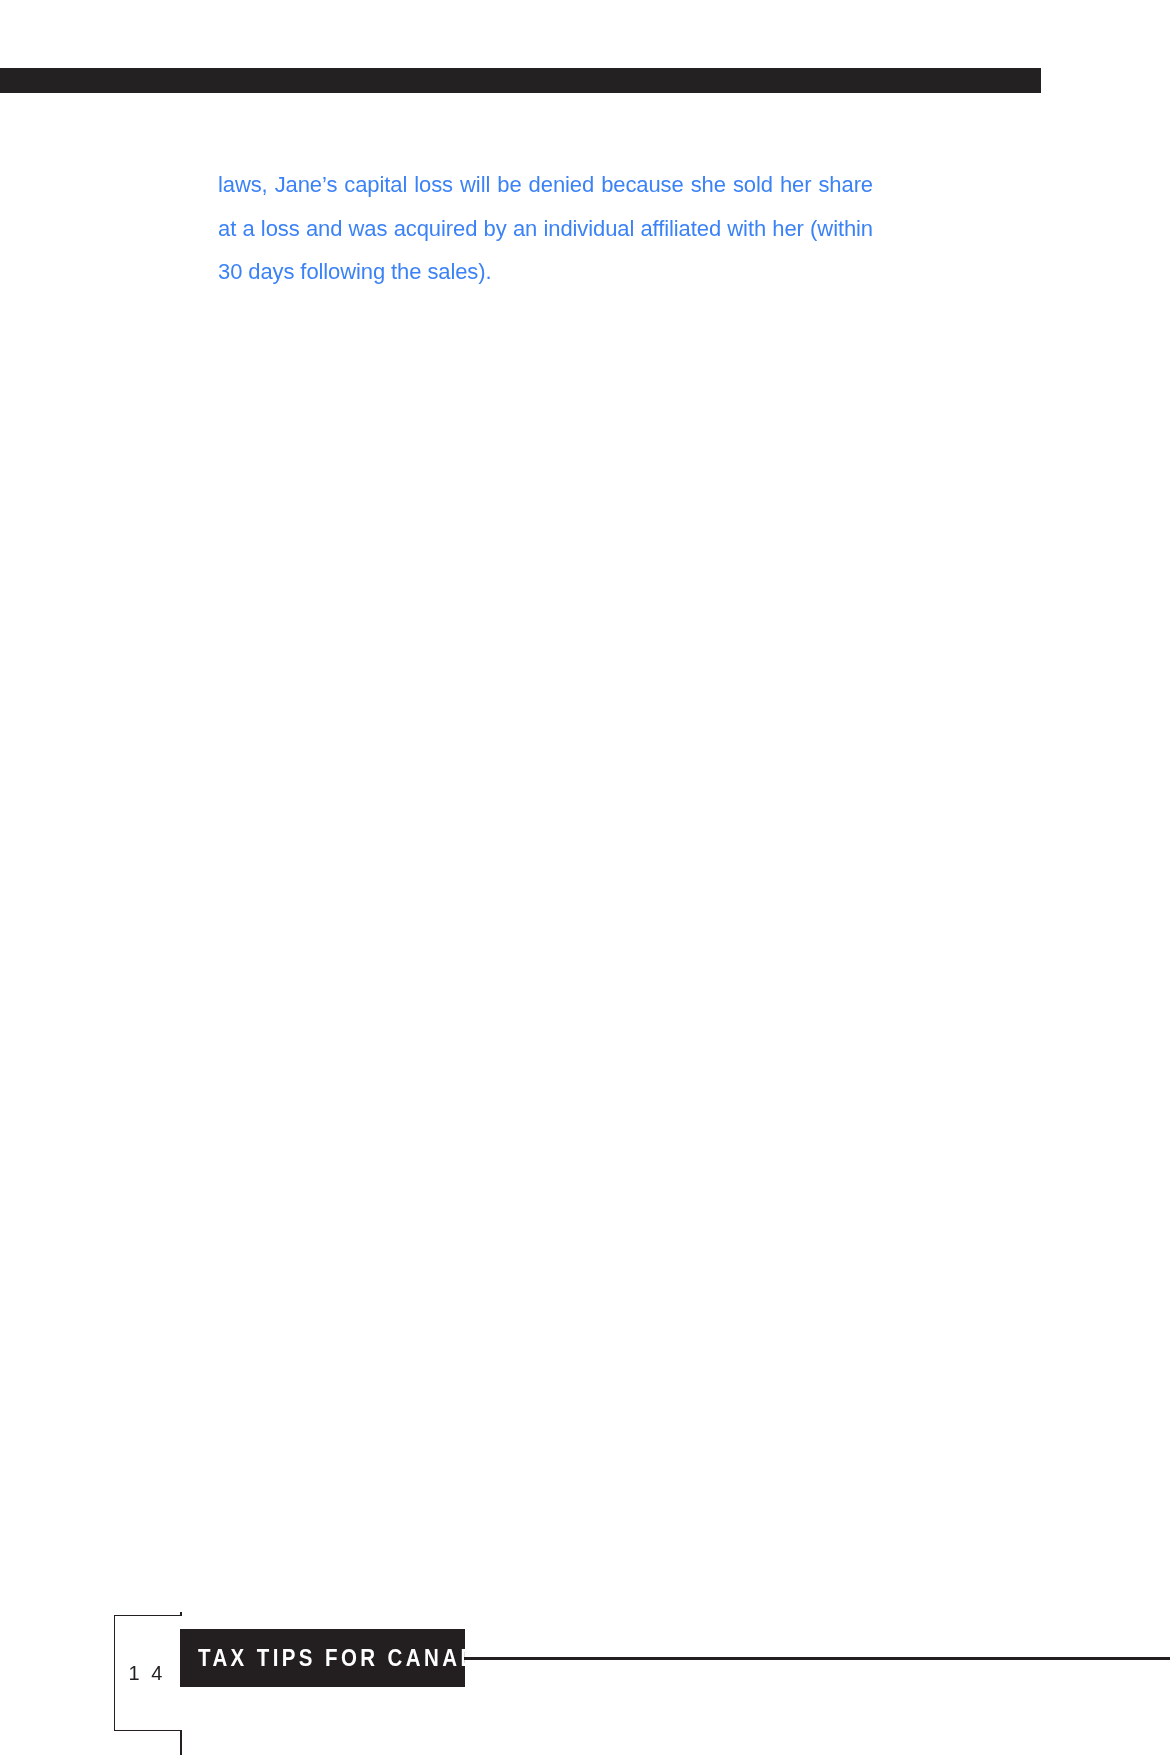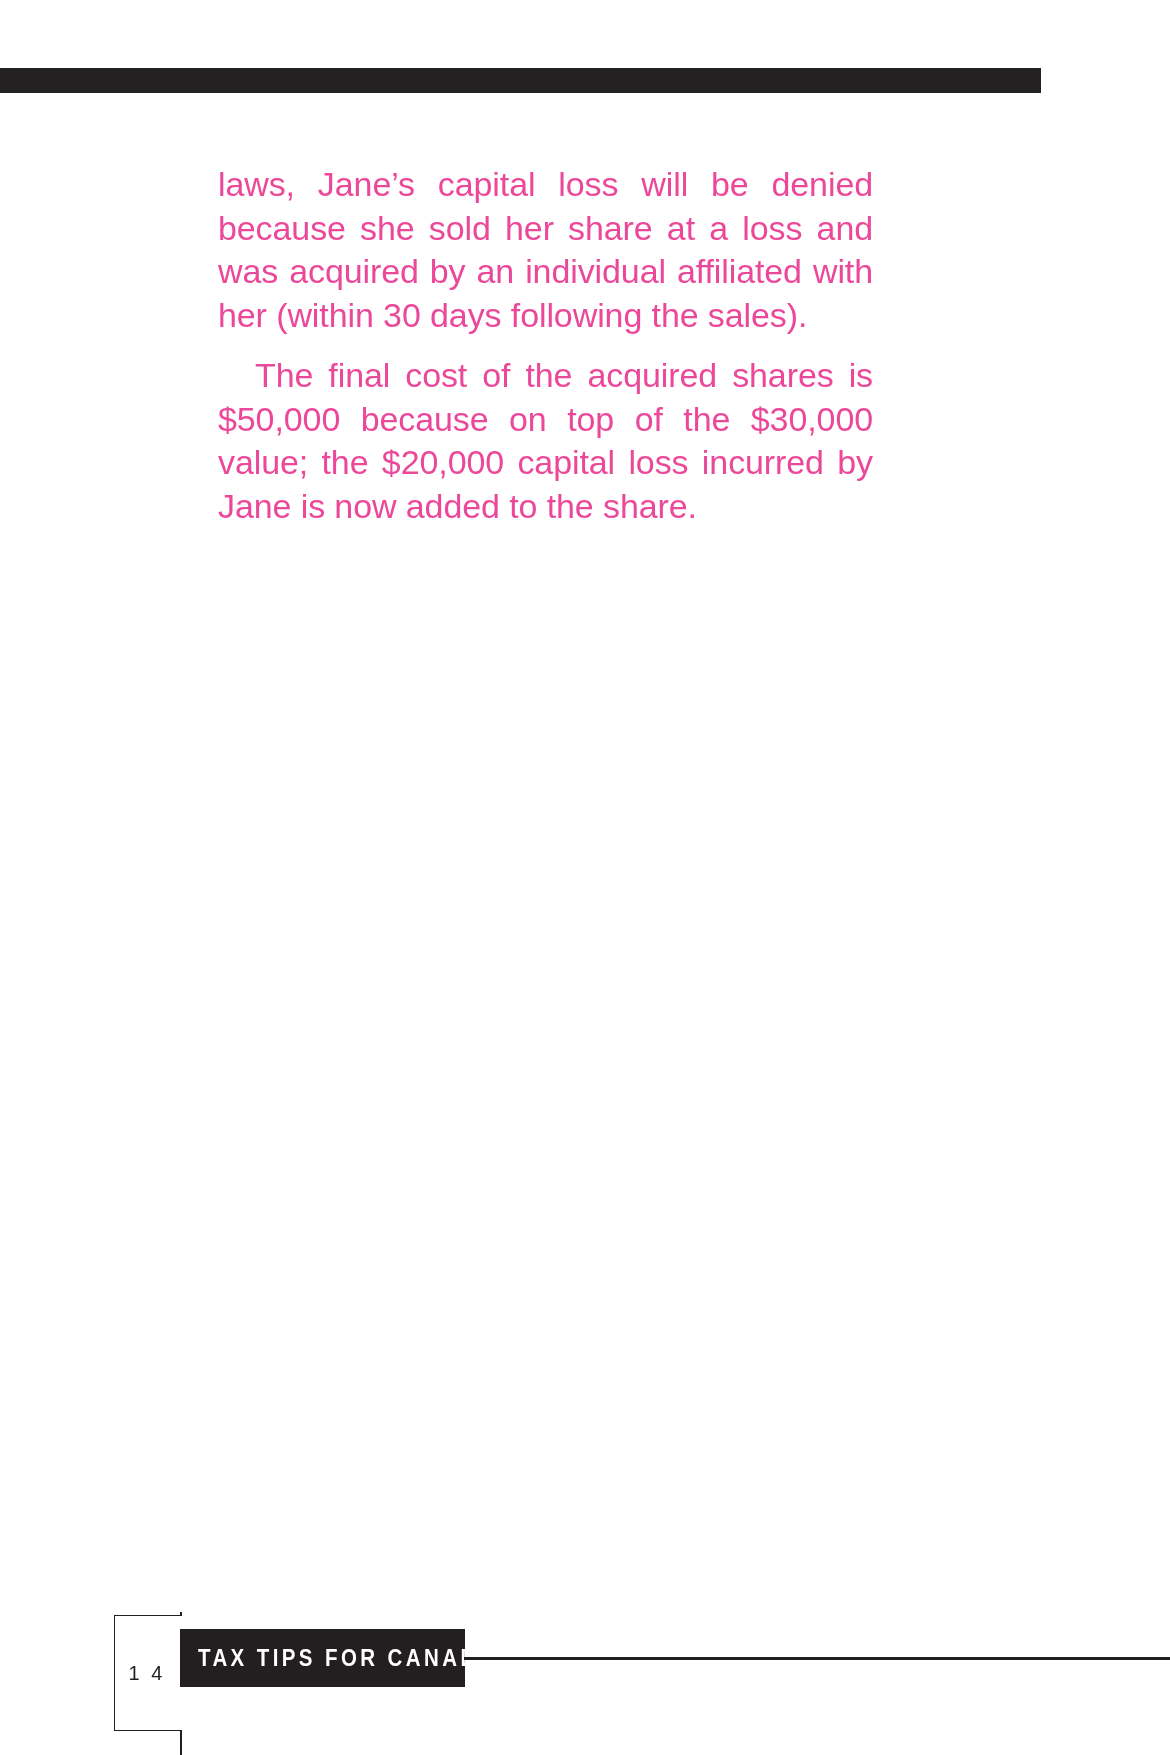--- a/index.html
+++ b/index.html
@@ -32,25 +32,25 @@
 
   
   .text-column {
     position: absolute;
     left: 218px;
     top: 163px;
     width: 655px;
   }
   .para {
     margin: 0 0 17px 0;
-    font-size: 34px;
+    font-size: 22px;
     line-height: 43.5px;
     text-align: justify;
     text-justify: inter-word;
-    color: #ec4899;
+    color: #3b82f6;
     letter-spacing: -0.1px;
     word-spacing: 0px;
   }
   .para.indented {
     text-indent: 37px;
   }
   
   .para::after {
     content: "";
     display: inline-block;
@@ -131,21 +131,20 @@
 </style>
 </head>
 <body>
 
 <div class="page">
 
   <div class="top-bar"></div>
 
   <div class="text-column">
     <p class="para no-stretch">laws, Jane’s capital loss will be denied because she sold her share at a loss and was acquired by an individual affiliated with her (within 30 days following the sales).</p>
-    <p class="para indented no-stretch">The final cost of the acquired shares is $50,000 because on top of the $30,000 value; the $20,000 capital loss incurred by Jane is now added to the share.</p>
   </div>
 
   <div class="footer">
     <div class="footer-vrule"></div>
     <div class="page-number-box"></div>
     <div class="page-number">1 4</div>
     <div class="running-title-bar">
       <span class="running-title">TAX TIPS FOR CANADIANS</span>
     </div>
     <div class="footer-rule"></div>

